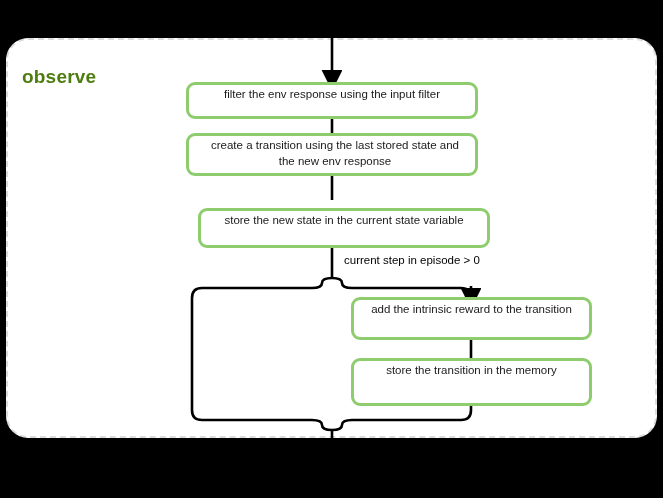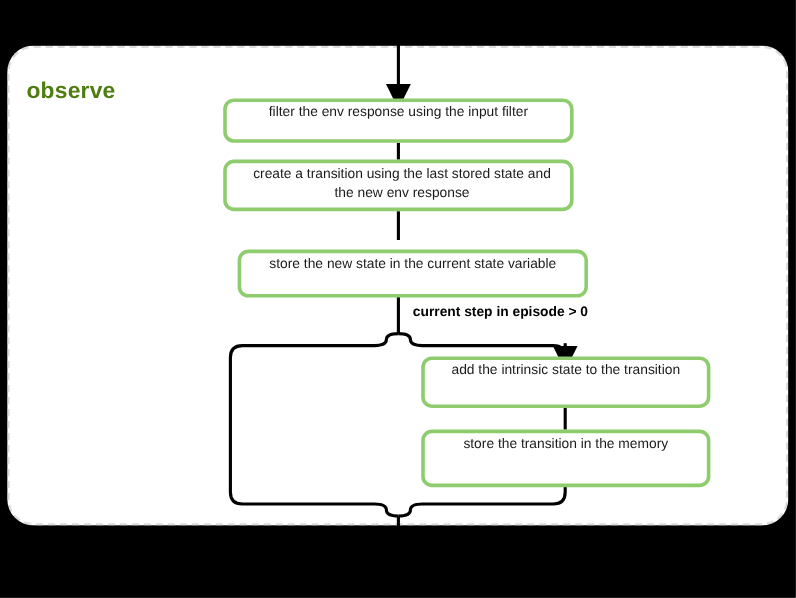--- a/index.html
+++ b/index.html
@@ -73,21 +73,21 @@
     height: 498px;
     pointer-events: none;
   }
 
   
   .edge-label {
     position: absolute;
     left: 344px;
     top: 254px;
     font-size: 11.5px;
-    font-weight: bold;
+    font-weight: normal;
     color: #000000;
     white-space: nowrap;
   }
 </style>
 </head>
 <body>
 
 <div id="stage">
 
   <div class="card"></div>
@@ -133,20 +133,20 @@
 
   <div class="node n2">
     <span>create a transition using the last stored state and the new env response</span>
   </div>
 
   <div class="node n3">
     <span>store the new state in the current state variable</span>
   </div>
 
   <div class="node n4">
-    <span>add the intrinsic state to the transition</span>
+    <span>add the intrinsic reward to the transition</span>
   </div>
 
   <div class="node n5">
     <span>store the transition in the memory</span>
   </div>
 
 </div>
 
 </body></html>

